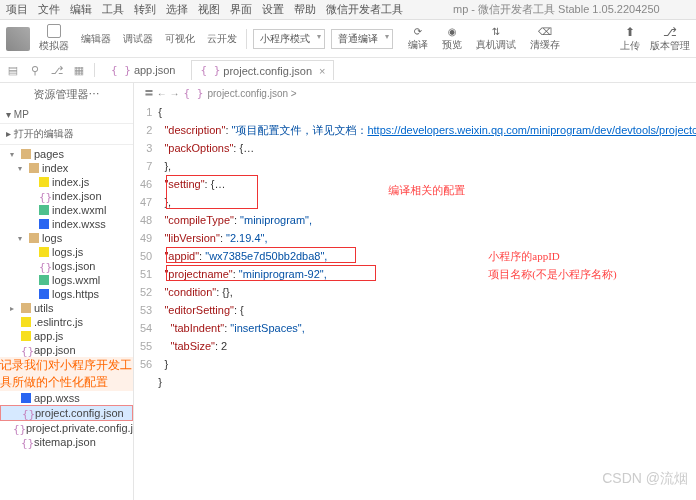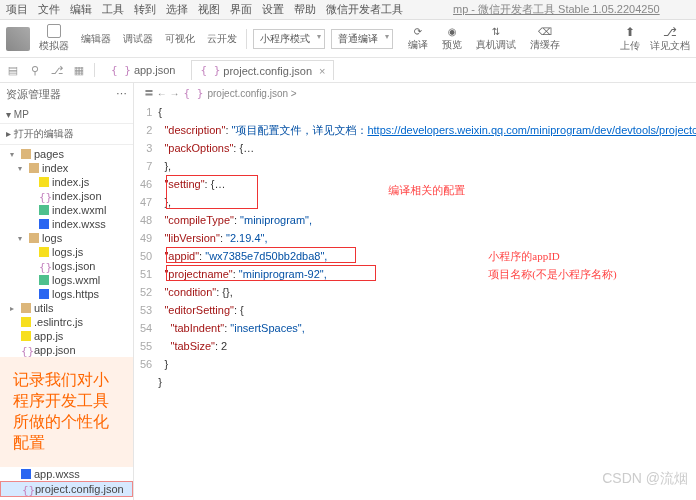--- a/index.html
+++ b/index.html
@@ -1,50 +1,50 @@
 <!DOCTYPE html>
 <html><head>
 <meta charset="utf-8">
 <style>
 * { margin: 0; padding: 0; box-sizing: border-box; font-family: "Microsoft YaHei", sans-serif; }
 body { font-size: 11px; color: #333; background: #fff; width: 696px; height: 500px; overflow: hidden; }
 .menubar { display: flex; background: #f5f5f5; padding: 2px 6px; font-size: 11px; color: #555; border-bottom: 1px solid #e0e0e0; align-items: center; }
 .menubar span { margin-right: 10px; }
-.menubar .title { margin-left: 40px; color: #888; text-decoration: underline; }
+.menubar .title { margin-left: 40px; color: #888; }
 .toolbar { display: flex; align-items: center; padding: 4px 6px; border-bottom: 1px solid #e5e5e5; font-size: 10px; gap: 6px; }
 .avatar { width: 24px; height: 24px; background: linear-gradient(45deg,#888,#aaa); border-radius: 2px; }
 .tool-btn { display: flex; flex-direction: column; align-items: center; gap: 1px; color: #666; padding: 0 3px; }
 .tool-btn .ico { width: 14px; height: 14px; border: 1px solid #999; border-radius: 2px; }
 .dropdown { border: 1px solid #ccc; padding: 2px 14px 2px 6px; font-size: 10px; color: #555; background: #fff; position: relative; }
 .dropdown::after { content: "▾"; position: absolute; right: 3px; font-size: 8px; color: #999; }
 .toolbar-right { margin-left: auto; display: flex; gap: 10px; color: #666; }
 .toolbar-right .rbtn { display: flex; flex-direction: column; align-items: center; font-size: 10px; }
 .toolbar-right .rico { font-size: 12px; }
 .tabbar { display: flex; align-items: center; border-bottom: 1px solid #e5e5e5; padding: 2px 6px; font-size: 11px; gap: 8px; }
 .tabbar .tbico { width: 14px; height: 14px; color: #999; display: flex; align-items: center; justify-content: center; }
 .tab { padding: 3px 8px; color: #666; display: flex; align-items: center; gap: 3px; }
 .tab.active { background: #fff; border-top: 1px solid #ddd; border-left: 1px solid #ddd; border-right: 1px solid #ddd; }
 .brace { color: #c586c0; font-family: monospace; font-size: 11px; }
 .main { display: flex; height: calc(500px - 78px); }
 .sidebar { width: 134px; border-right: 1px solid #e5e5e5; overflow: hidden; font-size: 11px; }
-.side-hdr { display: flex; justify-content: space-between; padding: 4px 6px; color: #666; }
+.side-hdr { display: flex; justify-content: center; padding: 4px 6px; color: #666; }
 .tree { padding: 2px 0; }
 .tree-item { padding: 1px 4px 1px 10px; color: #444; white-space: nowrap; display: flex; align-items: center; gap: 3px; }
 .tree-item.lv1 { padding-left: 18px; }
 .tree-item.lv2 { padding-left: 28px; }
 .tree-item.sel { background: #d6e9ff; border: 1px solid #e88; }
 .caret { font-size: 8px; color: #888; width: 8px; }
 .fico { width: 10px; height: 10px; display: inline-block; }
 .fico.folder { background: #dcb67a; }
 .fico.js { background: #f7df1e; }
 .fico.json { color: #c586c0; }
 .fico.wxml { background: #4fc08d; }
 .fico.wxss { background: #2965f1; }
 .section-title { padding: 3px 6px; color: #666; font-size: 10px; border-bottom: 1px solid #eee; }
-.ovl-note { color: #f60; background: rgba(255,240,230,0.9); font-size: 16px; padding: 13px; position: relative; }
+.ovl-note { color: #f60; background: rgba(255,240,230,0.9); font-size: 12px; padding: 0; position: relative; }
 .editor { flex: 1; display: flex; flex-direction: column; overflow: hidden; }
 .breadcrumb { padding: 3px 10px; font-size: 10px; color: #888; display: flex; align-items: center; gap: 4px; }
 .code { display: flex; font-family: Consolas, monospace; font-size: 11px; flex: 1; overflow: hidden; position: relative; }
 .gutter { text-align: right; color: #aaa; padding: 0 6px; user-select: none; line-height: 18px; }
 .src { line-height: 18px; position: relative; }
 .src div { white-space: pre; }
 .key { color: #a31515; }
 .str { color: #0451a5; }
 .url { color: #0066cc; text-decoration: underline; }
 .pun { color: #333; }
@@ -109,21 +109,21 @@
         <span>清缓存</span>
       </div>
   </div>
   <div class="toolbar-right">
     <div class="rbtn">
         <span class="rico">⬆</span>
         <span>上传</span>
       </div>
     <div class="rbtn">
         <span class="rico">⎇</span>
-        <span>详见文档</span>
+        <span>版本管理</span>
       </div>
   </div>
 </div>
 
 <div class="tabbar">
   <div class="tbico">▤</div>
   <div class="tbico">⚲</div>
   <div class="tbico">⎇</div>
   <div class="tbico">▦</div>
   <div style="width:1px;height:14px;background:#ddd"></div>

